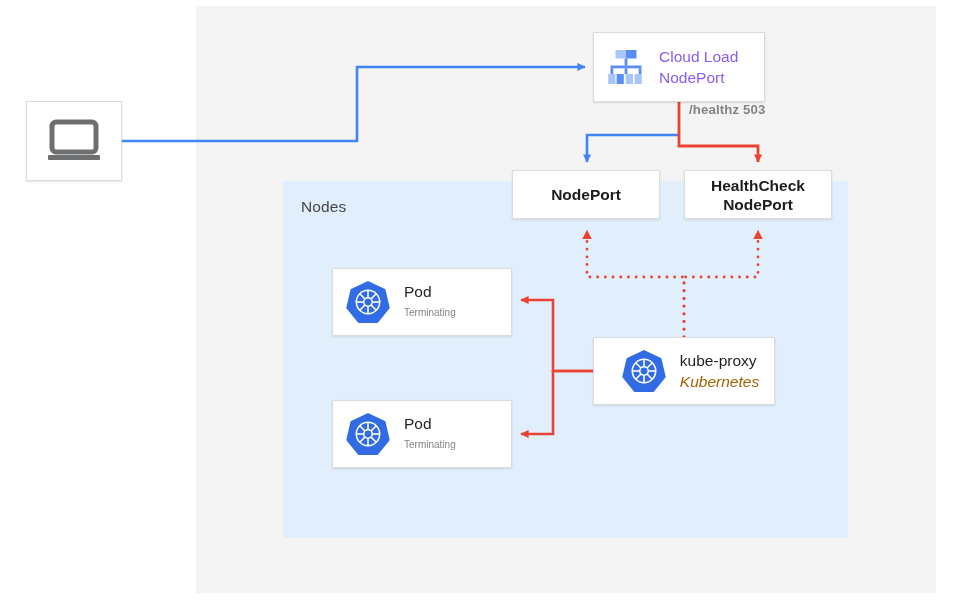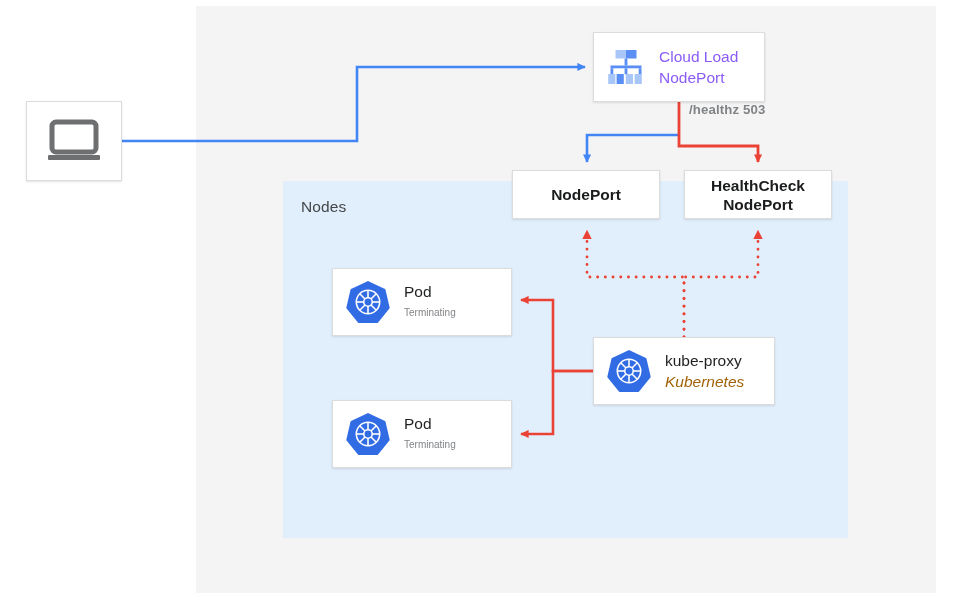--- a/index.html
+++ b/index.html
@@ -88,21 +88,21 @@
     display: flex; align-items: center; padding-left: 13px;
   }
   .pod-text { margin-left: 14px; }
   .pod-title { font-size: 15.5px; color: #1f2021; line-height: 20px; }
   .pod-sub   { font-size: 10px; color: #818487; line-height: 21px; }
 
   
   .kp-card {
     left: 593px; top: 337px;
     width: 182px; height: 68px;
-    display: flex; align-items: center; padding-left: 13px;
+    display: flex; align-items: center; padding-left: 13px; justify-content: center;
   }
   .kp-text { margin-left: 14px; }
   .kp-title { font-size: 15.5px; color: #1f2021; line-height: 20px; }
   .kp-sub   { font-size: 15.5px; color: #a16207; line-height: 21px; font-style: italic; }
 
   
   .healthz-label {
     position: absolute;
     left: 689px; top: 102px;
     font-size: 13.2px;

